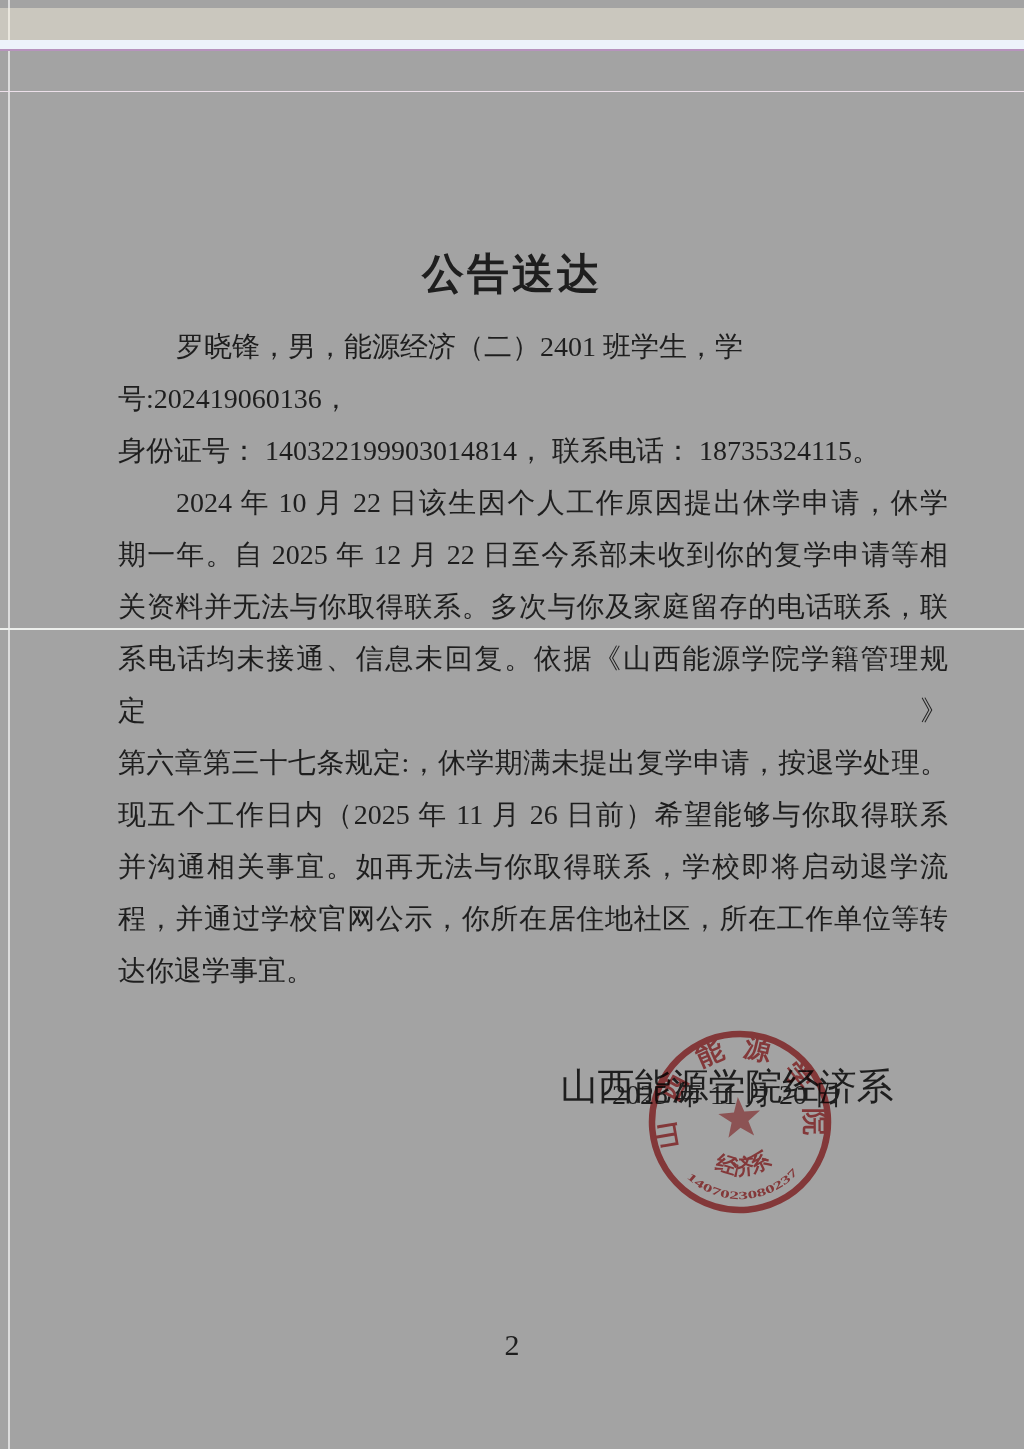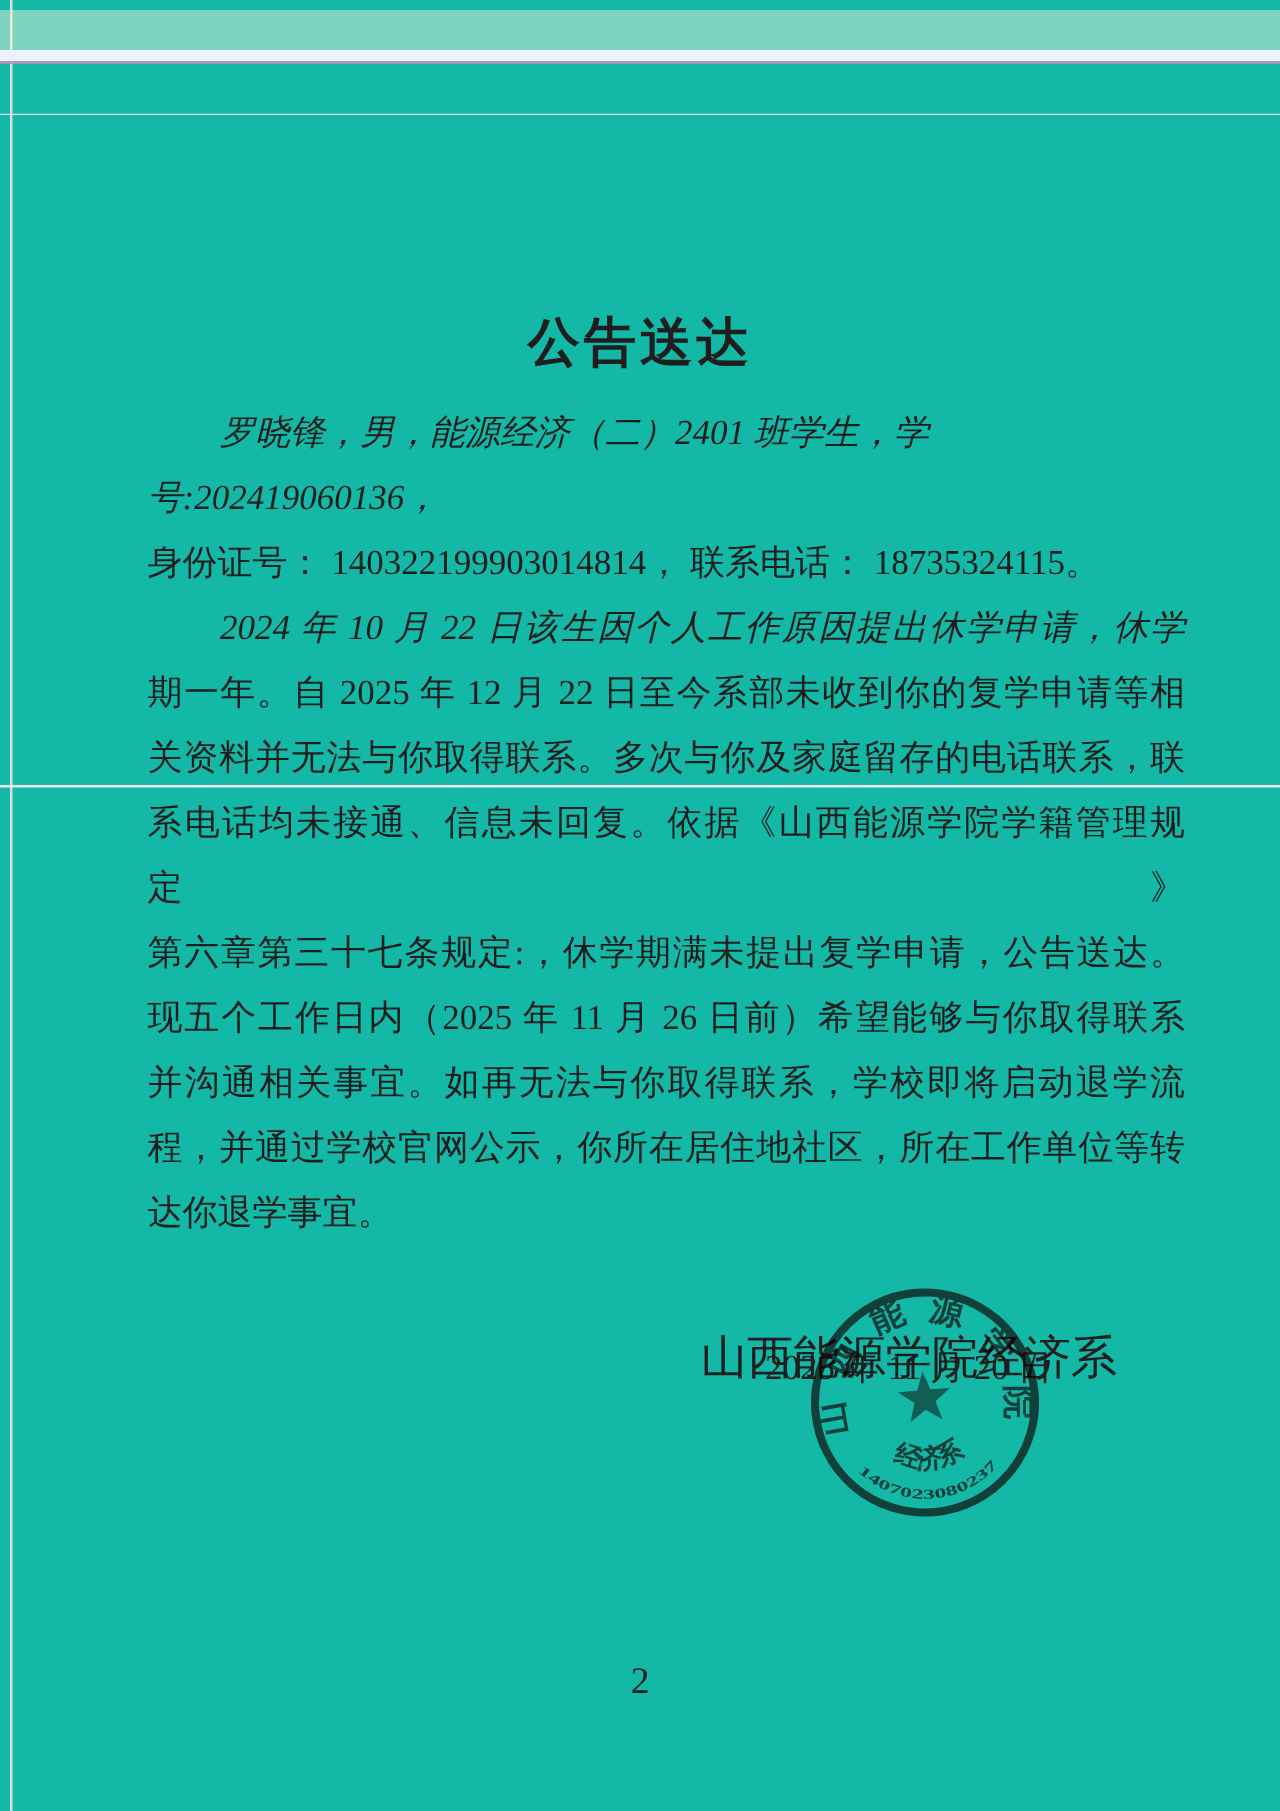--- a/index.html
+++ b/index.html
@@ -1,19 +1,19 @@
 <!DOCTYPE html>
 <html><head>
 <meta charset="utf-8">
 <style>
   html,body{margin:0;padding:0;background:#e9e9e9;}
   .page{
     position:relative;
     width:1024px;height:1449px;
-    background:#14b8a6;
+    background:#a3a3a3;
     overflow:hidden;
     font-family:"Liberation Serif","DejaVu Serif",serif;
     color:#1e1e1e;
   }
   
   .edge-line-v{position:absolute;left:8px;top:0;bottom:0;width:2px;background:#dcdcdc;}
   .band-cream{position:absolute;left:0;top:8px;width:100%;height:34px;background:rgba(250,244,224,0.45);}
   .band-blue{position:absolute;left:0;top:40px;width:100%;height:9px;background:#edf2fa;}
   .line-purple{position:absolute;left:0;top:49px;width:100%;height:2px;background:#b793bd;}
   .line-pink{position:absolute;left:0;top:91px;width:100%;height:1px;background:#ecdfe9;}
@@ -22,21 +22,21 @@
   .title{
     position:absolute;top:246px;left:0;width:100%;
     text-align:center;font-size:42px;font-weight:bold;letter-spacing:3px;
   }
   .bodytext{
     position:absolute;left:118px;top:321px;width:830px;
     font-size:28px;line-height:52px;
   }
   .line{white-space:pre-wrap;}
   .j{text-align:justify;text-align-last:justify;}
-  .indent{text-indent:58px;font-style:italic;}
+  .indent{text-indent:58px;}
   .sig{
     position:absolute;top:1071px;left:547px;width:360px;
     text-align:center;font-size:37px;line-height:32px;
   }
   .date{
     position:absolute;top:1079px;left:547px;width:360px;
     text-align:center;font-size:28px;line-height:32px;
   }
   .pagenum{
     position:absolute;top:1328px;left:0;width:100%;
@@ -65,21 +65,21 @@
 
   <div class="title">公告送达</div>
 
   <div class="bodytext">
     <div class="line indent">罗晓锋，男，能源经济（二）2401 班学生，学号:202419060136，</div>
     <div class="line">身份证号： 140322199903014814， 联系电话： 18735324115。</div>
     <div class="line indent j">2024 年 10 月 22 日该生因个人工作原因提出休学申请，休学</div>
     <div class="line j">期一年。自 2025 年 12 月 22 日至今系部未收到你的复学申请等相</div>
     <div class="line j">关资料并无法与你取得联系。多次与你及家庭留存的电话联系，联</div>
     <div class="line j">系电话均未接通、信息未回复。依据《山西能源学院学籍管理规定》</div>
-    <div class="line j">第六章第三十七条规定:，休学期满未提出复学申请，公告送达。</div>
+    <div class="line j">第六章第三十七条规定:，休学期满未提出复学申请，按退学处理。</div>
     <div class="line j">现五个工作日内（2025 年 11 月 26 日前）希望能够与你取得联系</div>
     <div class="line j">并沟通相关事宜。如再无法与你取得联系，学校即将启动退学流</div>
     <div class="line j">程，并通过学校官网公示，你所在居住地社区，所在工作单位等转</div>
     <div class="line">达你退学事宜。</div>
   </div>
 
   <div class="sig">山西能源学院经济系</div>
   <div class="date">2025 年 11 月 20 日</div>
 
   <svg class="seal" viewBox="0 0 200 200" width="200" height="200">

